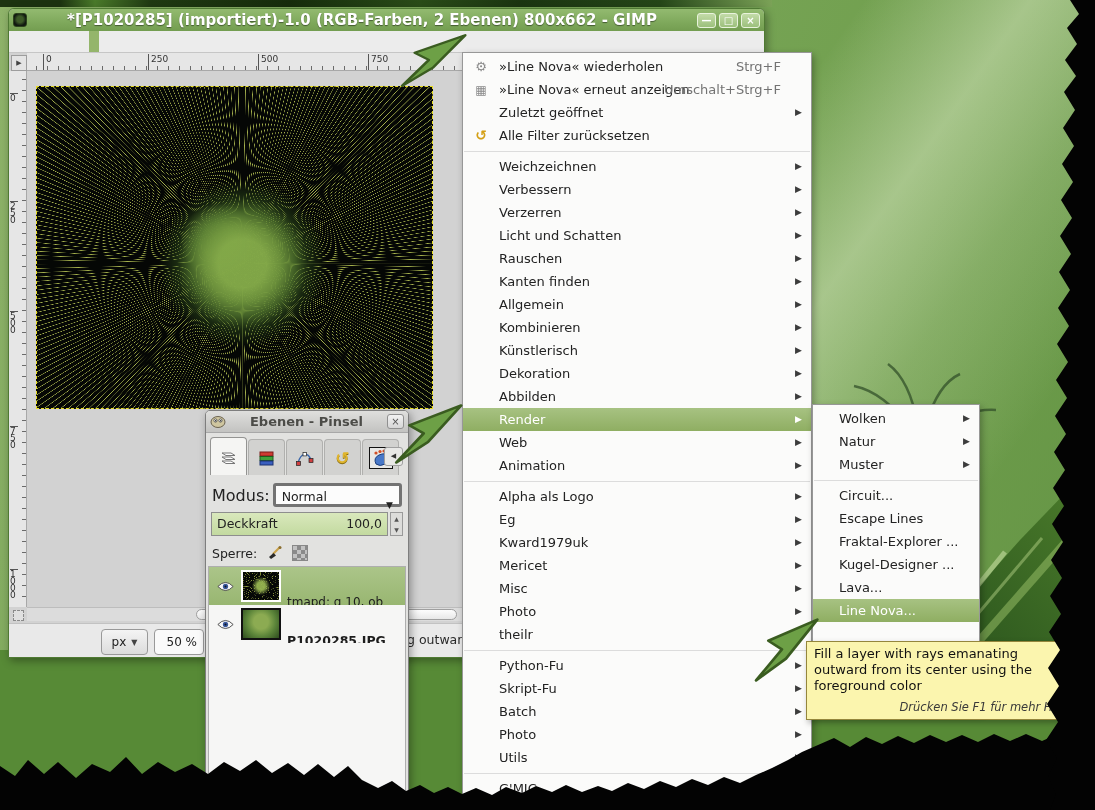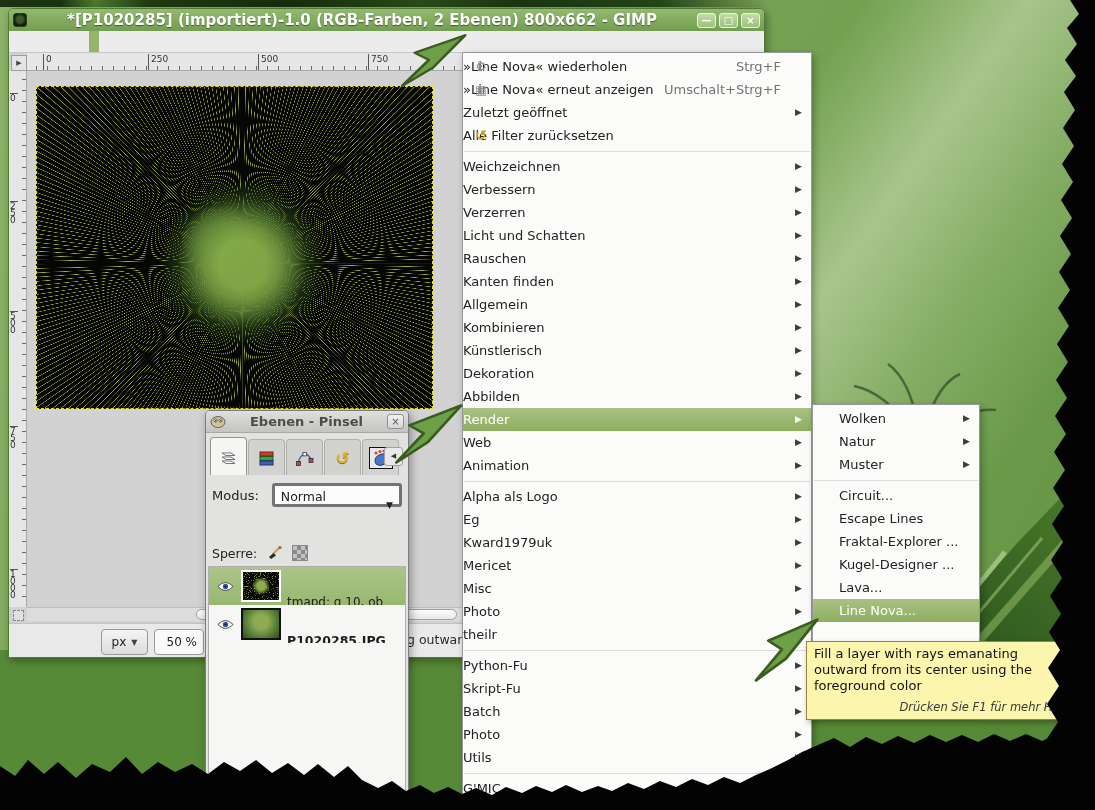--- a/index.html
+++ b/index.html
@@ -76,21 +76,21 @@
   .dlg-title { flex:1; text-align:center; font-weight:bold; font-size:13px; color:#4c4c48; }
   .dlg-close { width:17px; height:15px; border:1px solid #909090; border-radius:3px; background:linear-gradient(#f2f2f2,#d6d6d6);
     color:#555; font-size:10px; line-height:13px; text-align:center; }
   .tabs { position:absolute; left:4px; top:26px; height:38px; display:flex; align-items:flex-end; gap:1px; }
   .tab { width:37px; height:36px; background:#d2d2d0; border:1px solid #b0b0ae; border-bottom:none;
     border-radius:4px 4px 0 0; display:flex; align-items:center; justify-content:center; }
   .tab.active { background:#f5f5f3; border-color:#949492; height:38px; }
   .tab-arrow-btn { position:absolute; left:178px; top:36px; width:19px; height:19px; background:#e8e8e6;
     border:1px solid #a0a0a0; border-radius:3px; font-size:7px; color:#333; text-align:center; line-height:17px; }
   .mode-row { position:absolute; left:6px; top:72px; right:6px; height:24px; display:flex; align-items:center; }
-  .mode-label { font-size:13px; color:#222; margin-right:13px; }
+  .mode-label { font-size:16px; color:#222; margin-right:3px; }
   .mode-select { flex:1; height:24px; background:#fcfcfc; border:3px solid #737373; border-radius:3px;
     font-size:12.5px; line-height:22px; padding:0 6px; position:relative; }
   .mode-select .dd { position:absolute; right:6px; top:8px; font-size:9px; color:#222; }
   .opacity-row { position:absolute; left:5px; top:101px; right:5px; height:24px; }
   .opacity-bar { position:absolute; left:0; top:0; right:15px; height:24px;
     background:linear-gradient(#d9e8bc,#c3daa0); border:1px solid #8e8e8e; font-size:12.5px; }
   .opacity-bar .lab { position:absolute; left:5px; top:3px; }
   .opacity-bar .val { position:absolute; right:5px; top:3px; }
   .spinner { position:absolute; right:0; top:0; width:13px; height:24px; border:1px solid #9a9a9a; background:#dcdcda;
     display:flex; flex-direction:column; }
@@ -108,21 +108,21 @@
     background-image:radial-gradient(circle at 50% 50%, rgba(150,180,80,.95) 0 18%, rgba(0,0,0,0) 40%),
       repeating-conic-gradient(#060806 0deg 5deg,#97a345 5.6deg,#060806 6.4deg); }
   .layer-row .thumb.tree { border:2px solid #111;
     background:radial-gradient(circle at 50% 42%, #8cab52 0 30%, #5c853a 60%, #2e4d1e); }
   .layer-row .lname { font-size:12px; color:#1d1d1d;margin-top:32px; }
   .layer-row .lname.bold { font-weight:bold; font-size:12.5px; }
   
   .menu-panel { position:absolute; background:#fbfbfa; border:1px solid #979797; box-shadow:2px 3px 7px rgba(0,0,0,.3); }
   #filter-menu { left:462px; top:52px; width:350px; height:756px; padding-top:2px; }
   #render-submenu { left:812px; top:404px; width:168px; height:308px; padding-top:2px; }
-  .menu-item { position:relative; height:23px; line-height:23px; font-size:13px; color:#232323;
+  .menu-item { position:relative; height:23px; line-height:23px; padding-left:36px; font-size:13px; color:#232323;
     white-space:nowrap; overflow:hidden; }
   #render-submenu .menu-item { padding-left:26px; }
   .menu-item.highlighted { background:linear-gradient(#a7c282,#8fae62); color:#fff; }
   .menu-item .shortcut { position:absolute; right:30px; color:#737373; }
   .menu-item .sub-arrow { position:absolute; right:9px; font-size:9px; color:#3c3c3c; }
   .menu-item.highlighted .sub-arrow { color:#fff; }
   .menu-sep { height:1px; background:#dcdcdc; margin:4px 1px 3px; }
   .mi-icon { position:absolute; left:9px; top:0; width:18px; text-align:center; }
   .repeat-filter-icon::before { content:"⚙"; color:#8a8a8a; font-size:13px; }
   .reshow-filter-icon::before { content:"▦"; color:#8a8a8a; font-size:12px; }
@@ -283,20 +283,30 @@
     <div class="tab-arrow-btn">◀</div>
 
     <div class="mode-row">
       <span class="mode-label">Modus:</span>
       <div class="mode-select">
         <span>Normal</span>
         <span class="dd">▼</span>
       </div>
     </div>
 
+    <div class="opacity-row">
+      <div class="opacity-bar">
+        <span class="lab">Deckkraft</span>
+        <span class="val">100,0</span>
+      </div>
+      <div class="spinner">
+          <div>▲</div>
+          <div>▼</div>
+        </div>
+    </div>
 
     <div class="lock-row">
       <span>Sperre:</span>
       <svg width="17" height="16">
         <path d="M14 2 L7 9" stroke="#caa24a" stroke-width="2.2"></path>
         <path d="M7.5 8 L10 10.5 L5 14 L3 12 Z" fill="#2a2a2a"></path>
         <circle cx="14" cy="2.5" r="1.5" fill="#8a6d2f"></circle>
       </svg>
       <span class="checker"></span>
     </div>

